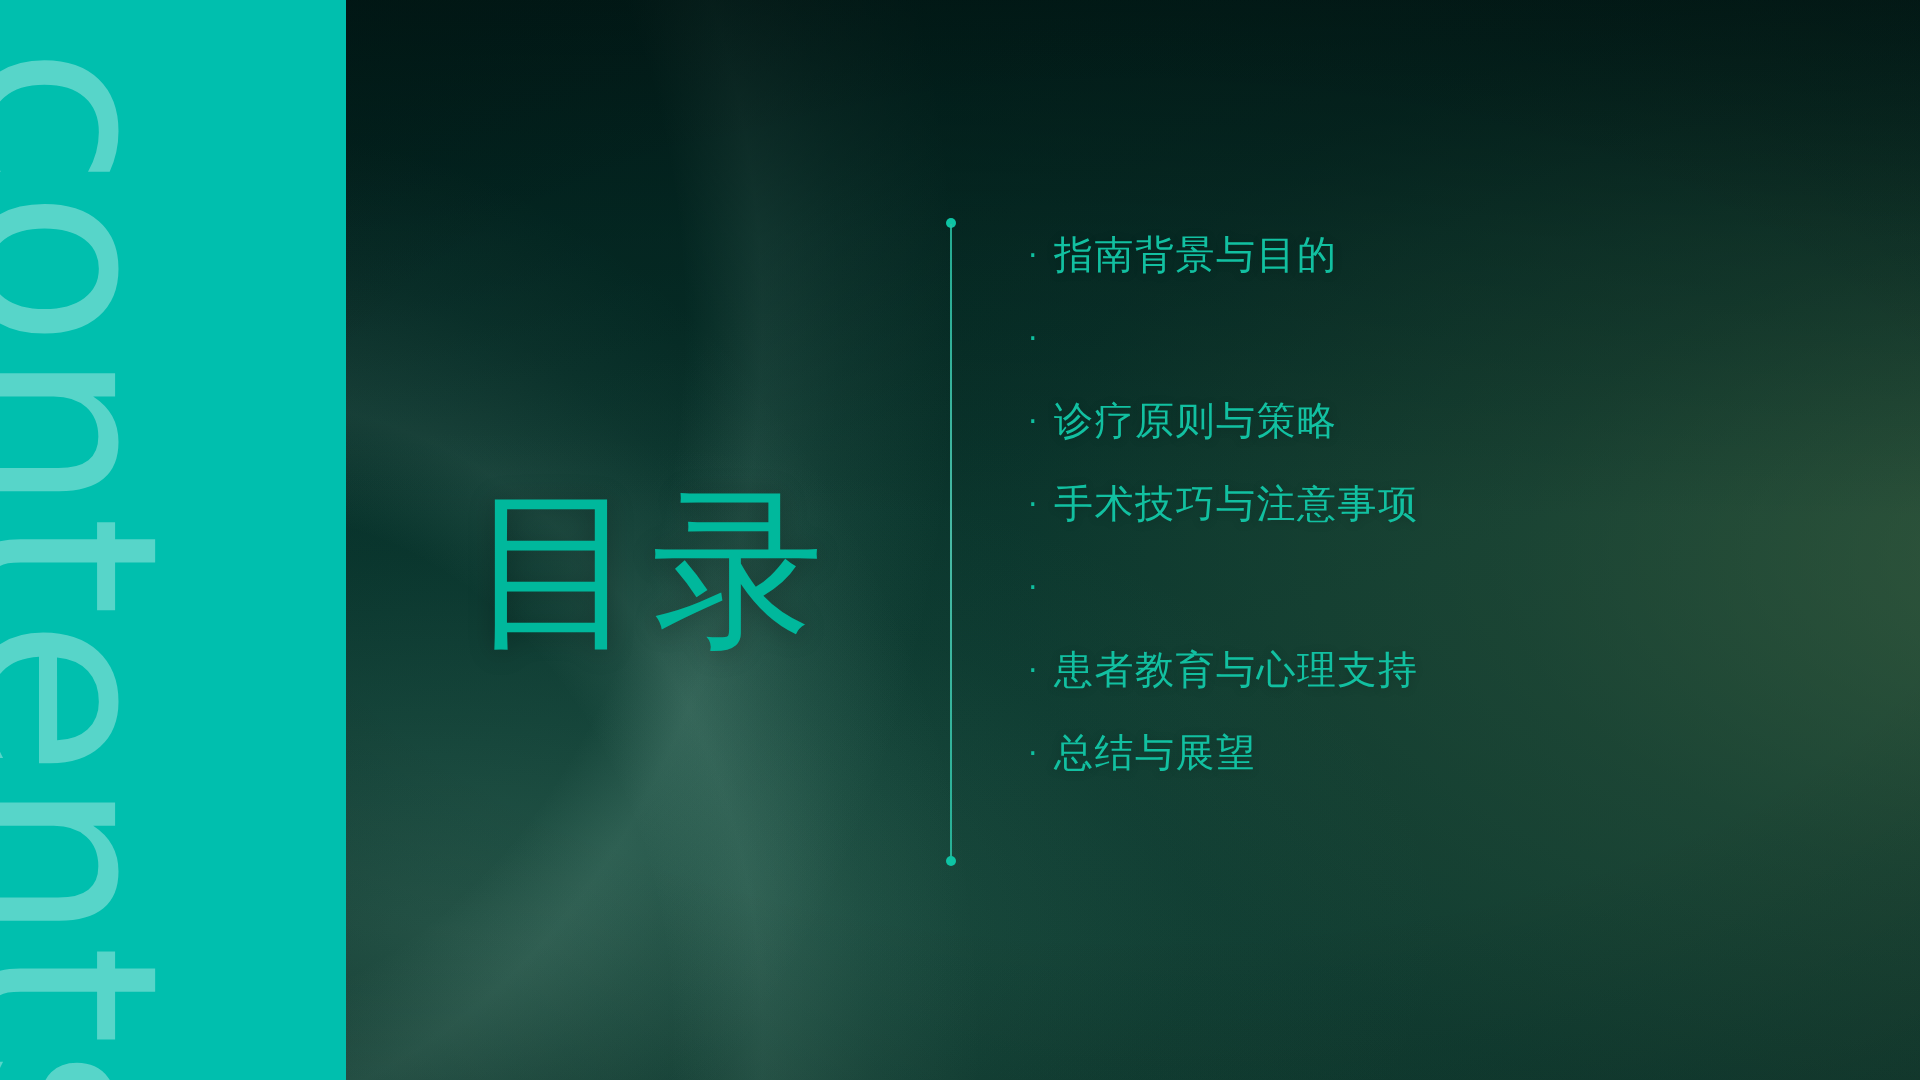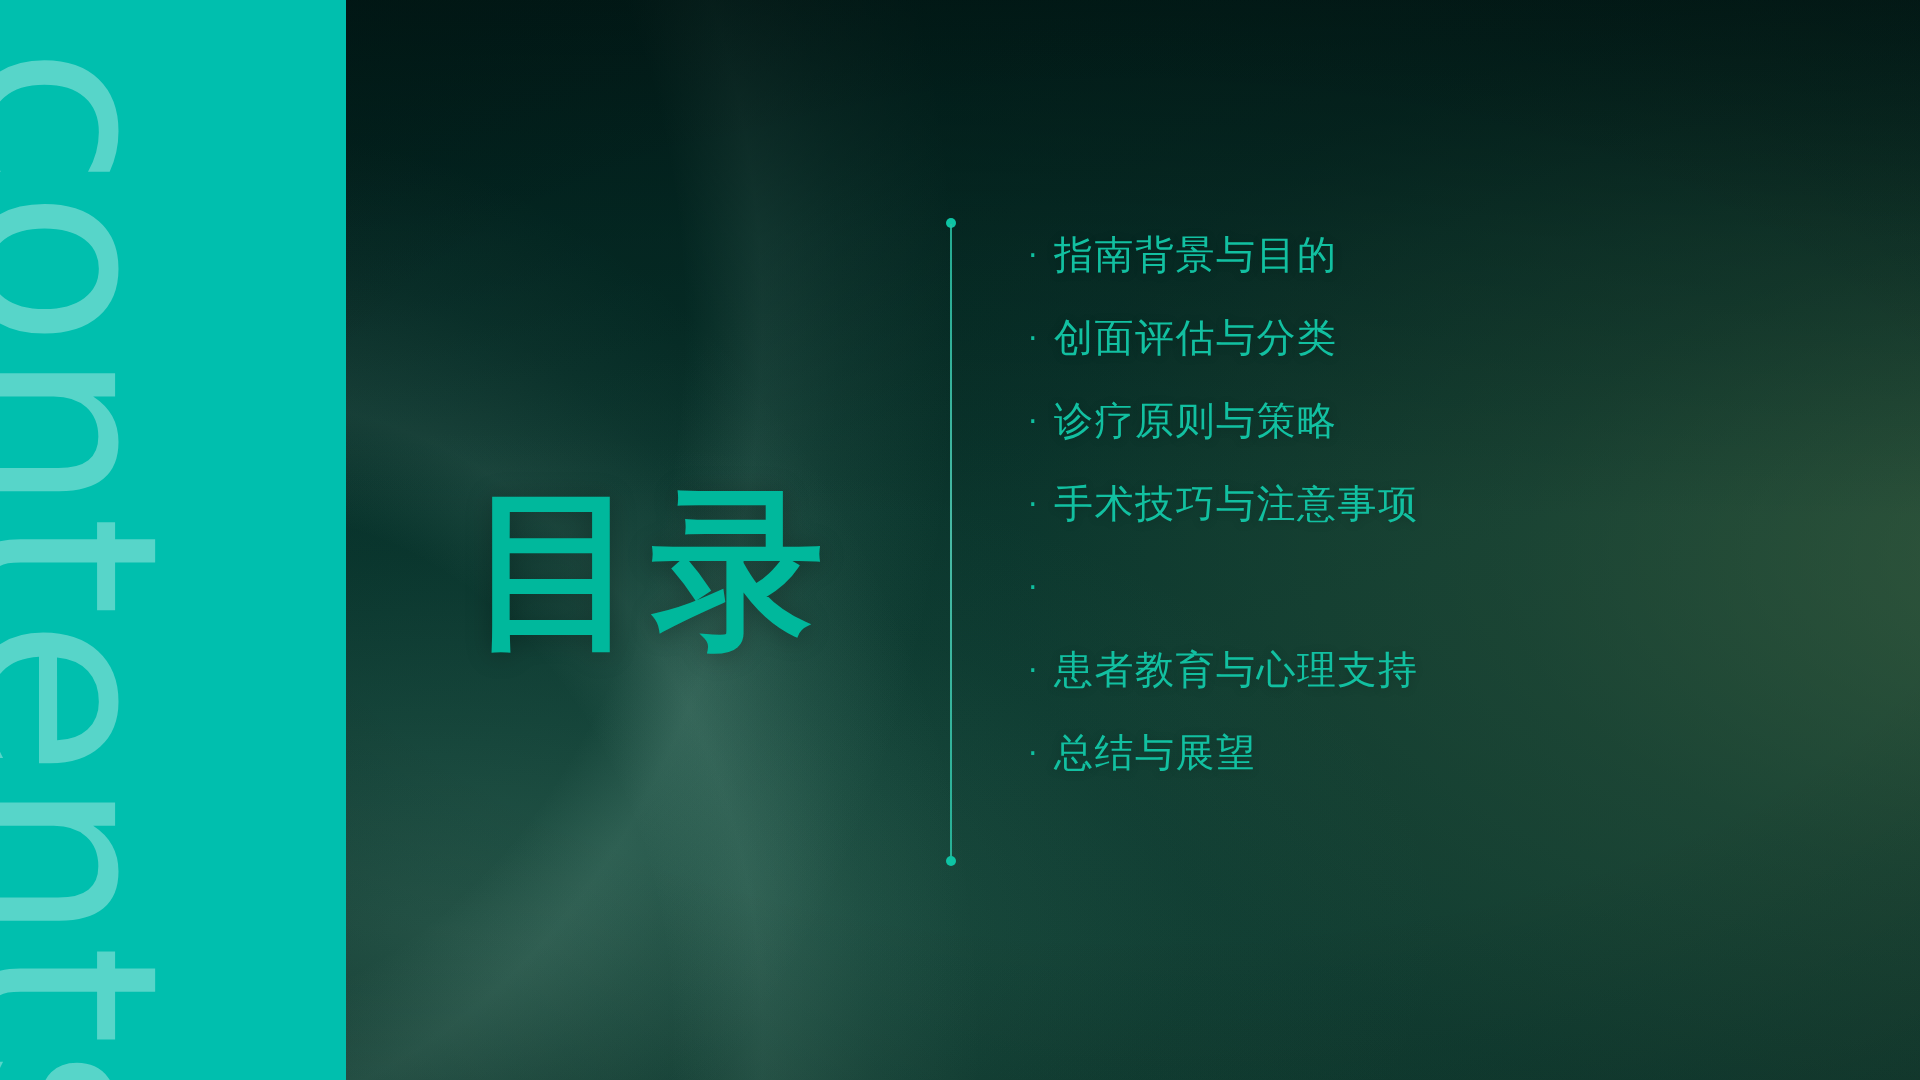--- a/index.html
+++ b/index.html
@@ -96,21 +96,21 @@
     color: rgba(255,255,255,0.34);
     font-family: "DejaVu Sans", "Liberation Sans", sans-serif;
   }
 
   
   .slide-title {
     position: absolute;
     left: 470px;
     top: 484px;
     font-size: 172px;
-    font-weight: 700;
+    font-weight: 400;
     line-height: 1;
     letter-spacing: 10px;
     color: #00b89c;
     font-family: "DejaVu Sans", "Liberation Sans", sans-serif;
     white-space: nowrap;
     text-shadow: 0 2px 26px rgba(0,0,0,0.28);
   }
 
   
   .rail {
@@ -200,21 +200,20 @@
 
   <div class="toc">
 
     <div class="toc-item">
       <span class="toc-bullet">·</span>
       <span class="toc-label">指南背景与目的</span>
     </div>
 
     <div class="toc-item">
       <span class="toc-bullet">·</span>
-      <span class="toc-label">创面评估与分类</span>
     </div>
 
     <div class="toc-item">
       <span class="toc-bullet">·</span>
       <span class="toc-label">诊疗原则与策略</span>
     </div>
 
     <div class="toc-item">
       <span class="toc-bullet">·</span>
       <span class="toc-label">手术技巧与注意事项</span>

